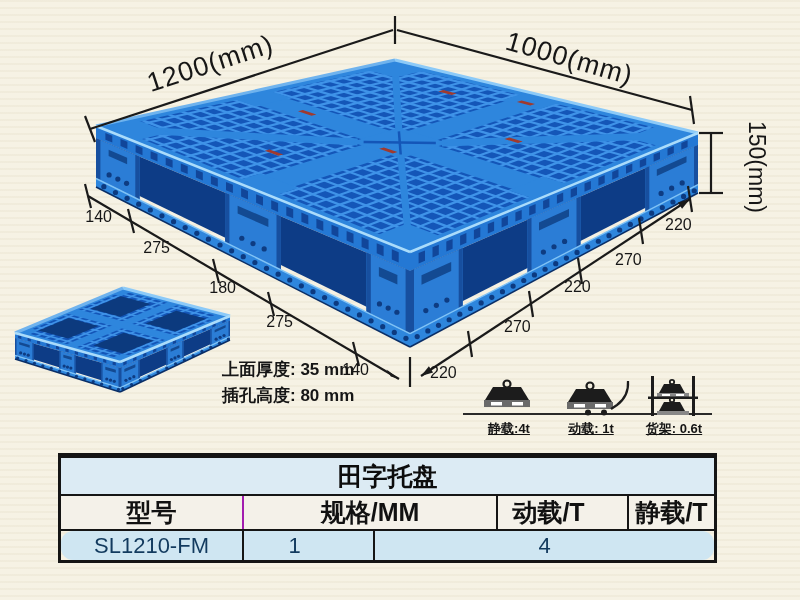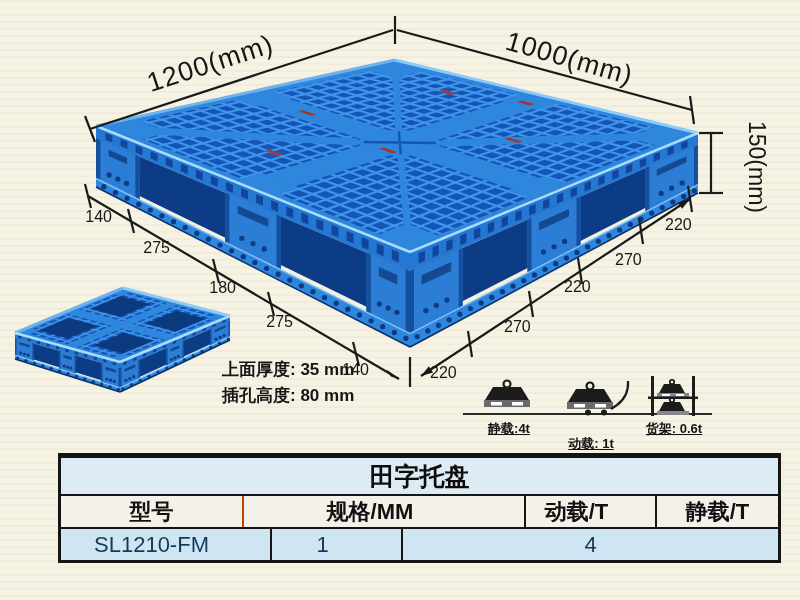--- a/index.html
+++ b/index.html
@@ -10,31 +10,31 @@
     font-family:"Liberation Sans","DejaVu Sans",sans-serif;
   }
   #scene{position:absolute;left:0;top:0;}
   .svg-label{fill:#161616;}
   .dim-big{font-size:27px;letter-spacing:1px;}
   .dim-seg{font-size:16px;}
   .dim-h{font-size:23px;}
   .notes{position:absolute;left:222px;top:357px;font-size:17px;font-weight:700;color:#161616;line-height:26px;white-space:nowrap;}
   .load-label{position:absolute;top:420px;transform:translateX(-50%);font-size:13px;font-weight:700;color:#141414;white-space:nowrap;text-decoration:underline;}
   #spec-table{
-    position:absolute;left:58px;top:453px;width:723px;height:110px;box-sizing:border-box;
+    position:absolute;left:58px;top:453px;width:659px;height:110px;box-sizing:border-box;
     border:3px solid #151515;border-top-width:5px;display:flex;flex-direction:column;
   }
   .t-title{flex:0 0 36px;background:#dcebf4;border-bottom:2px solid #151515;
     display:flex;align-items:center;justify-content:center;font-size:25px;font-weight:bold;color:#0d0d0d;}
-  .t-head{flex:0 0 31px;background:#f4f1e9;border-bottom:2px solid #151515;display:flex;font-size:22px;font-weight:bold;color:#111;}
-  .t-row{flex:1;background:#cfe6f2;display:flex;font-size:22px;color:#123a5e;}
+  .t-head{flex:0 0 31px;background:#f4f1e9;border-bottom:2px solid #151515;display:flex;font-size:25px;font-weight:bold;color:#111;}
+  .t-row{flex:1;background:#cfe6f2;display:flex;font-size:22px;color:#123a5e;border-radius:12px;}
   .cell{display:flex;align-items:center;justify-content:center;box-sizing:border-box;}
   .c1{width:181px;}
-  .c2{width:254px;border-left:2px solid #c2410c;}
-  .c3{width:103px;border-left:2px solid #151515;margin-left:28px;}
+  .c2{width:254px;border-left:2px solid #a21caf;}
+  .c3{width:103px;border-left:2px solid #151515;}
   .c4{flex:1;border-left:2px solid #151515;margin-left:28px;}
 </style>
 </head>
 <body>
 
 <div id="stage">
 
   <svg id="scene" width="800" height="600" viewBox="0 0 800 600">
     <defs id="defs">
         <clipPath id="deck-clip-0">
@@ -504,21 +504,21 @@
       </g>
     </g>
   </svg>
 
   <div class="notes">
     <div>上面厚度: 35 mm</div>
     <div>插孔高度: 80 mm</div>
   </div>
 
   <div class="load-label" style="left:509px;">静载:4t</div>
-  <div class="load-label" style="left:591px;margin-top:15px;">动载: 1t</div>
+  <div class="load-label" style="left:591px;">动载: 1t</div>
   <div class="load-label" style="left:674px;">货架: 0.6t</div>
 
   <div id="spec-table">
     <div class="t-title">田字托盘</div>
     <div class="t-head">
       <div class="cell c1">型号</div>
       <div class="cell c2">规格/MM</div>
       <div class="cell c3">动载/T</div>
       <div class="cell c4">静载/T</div>
     </div>

